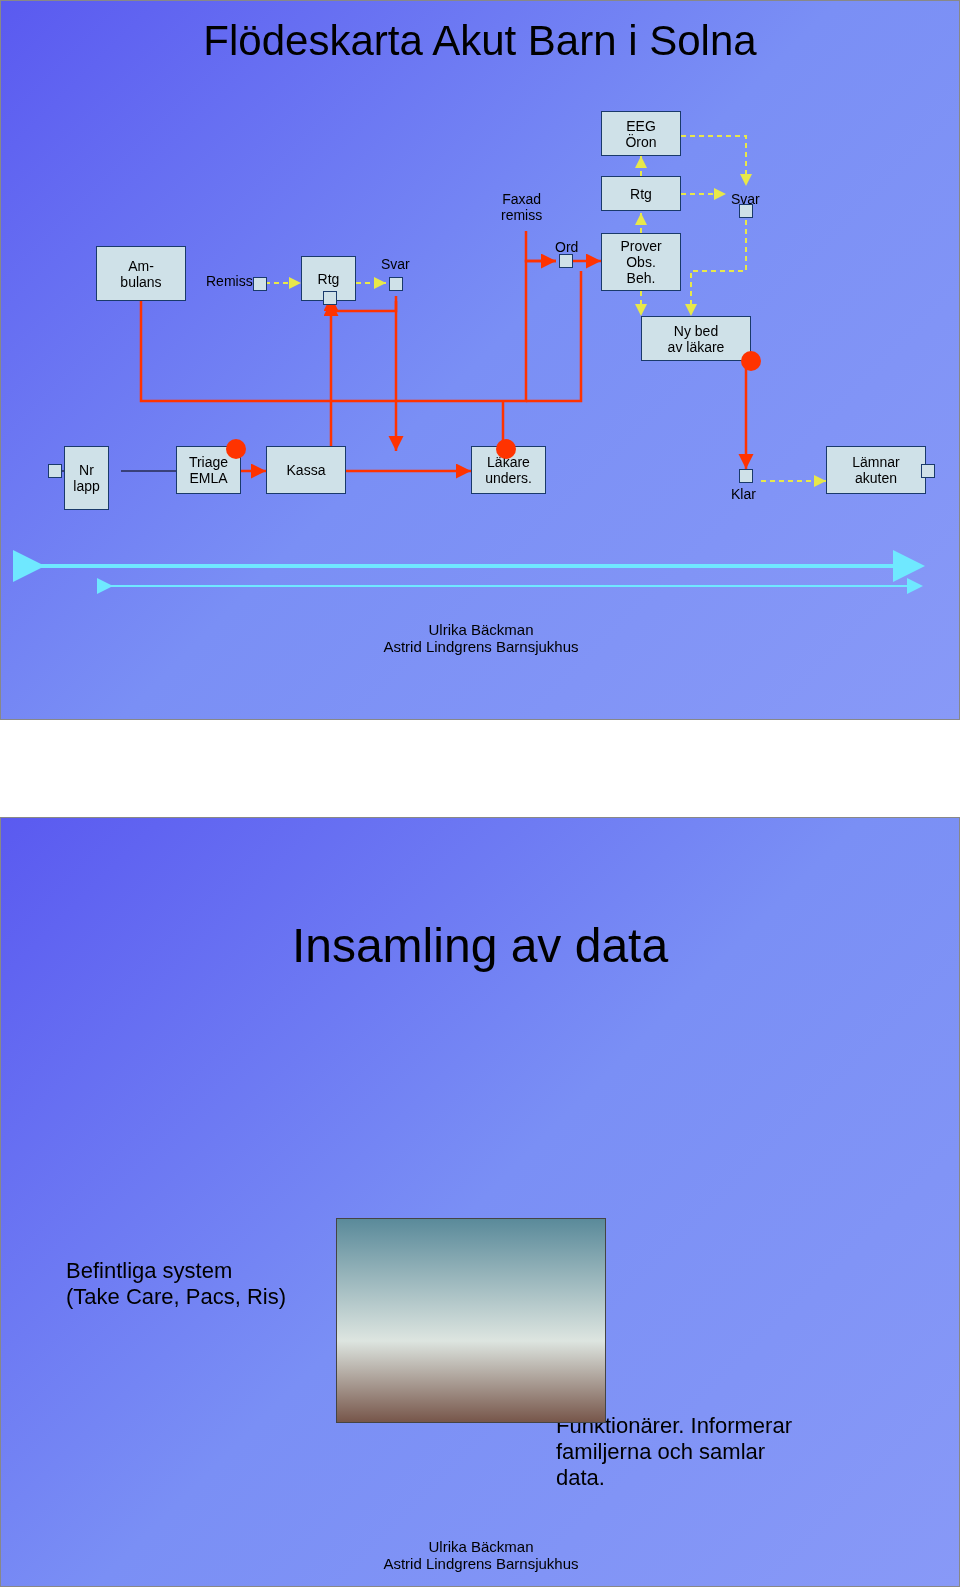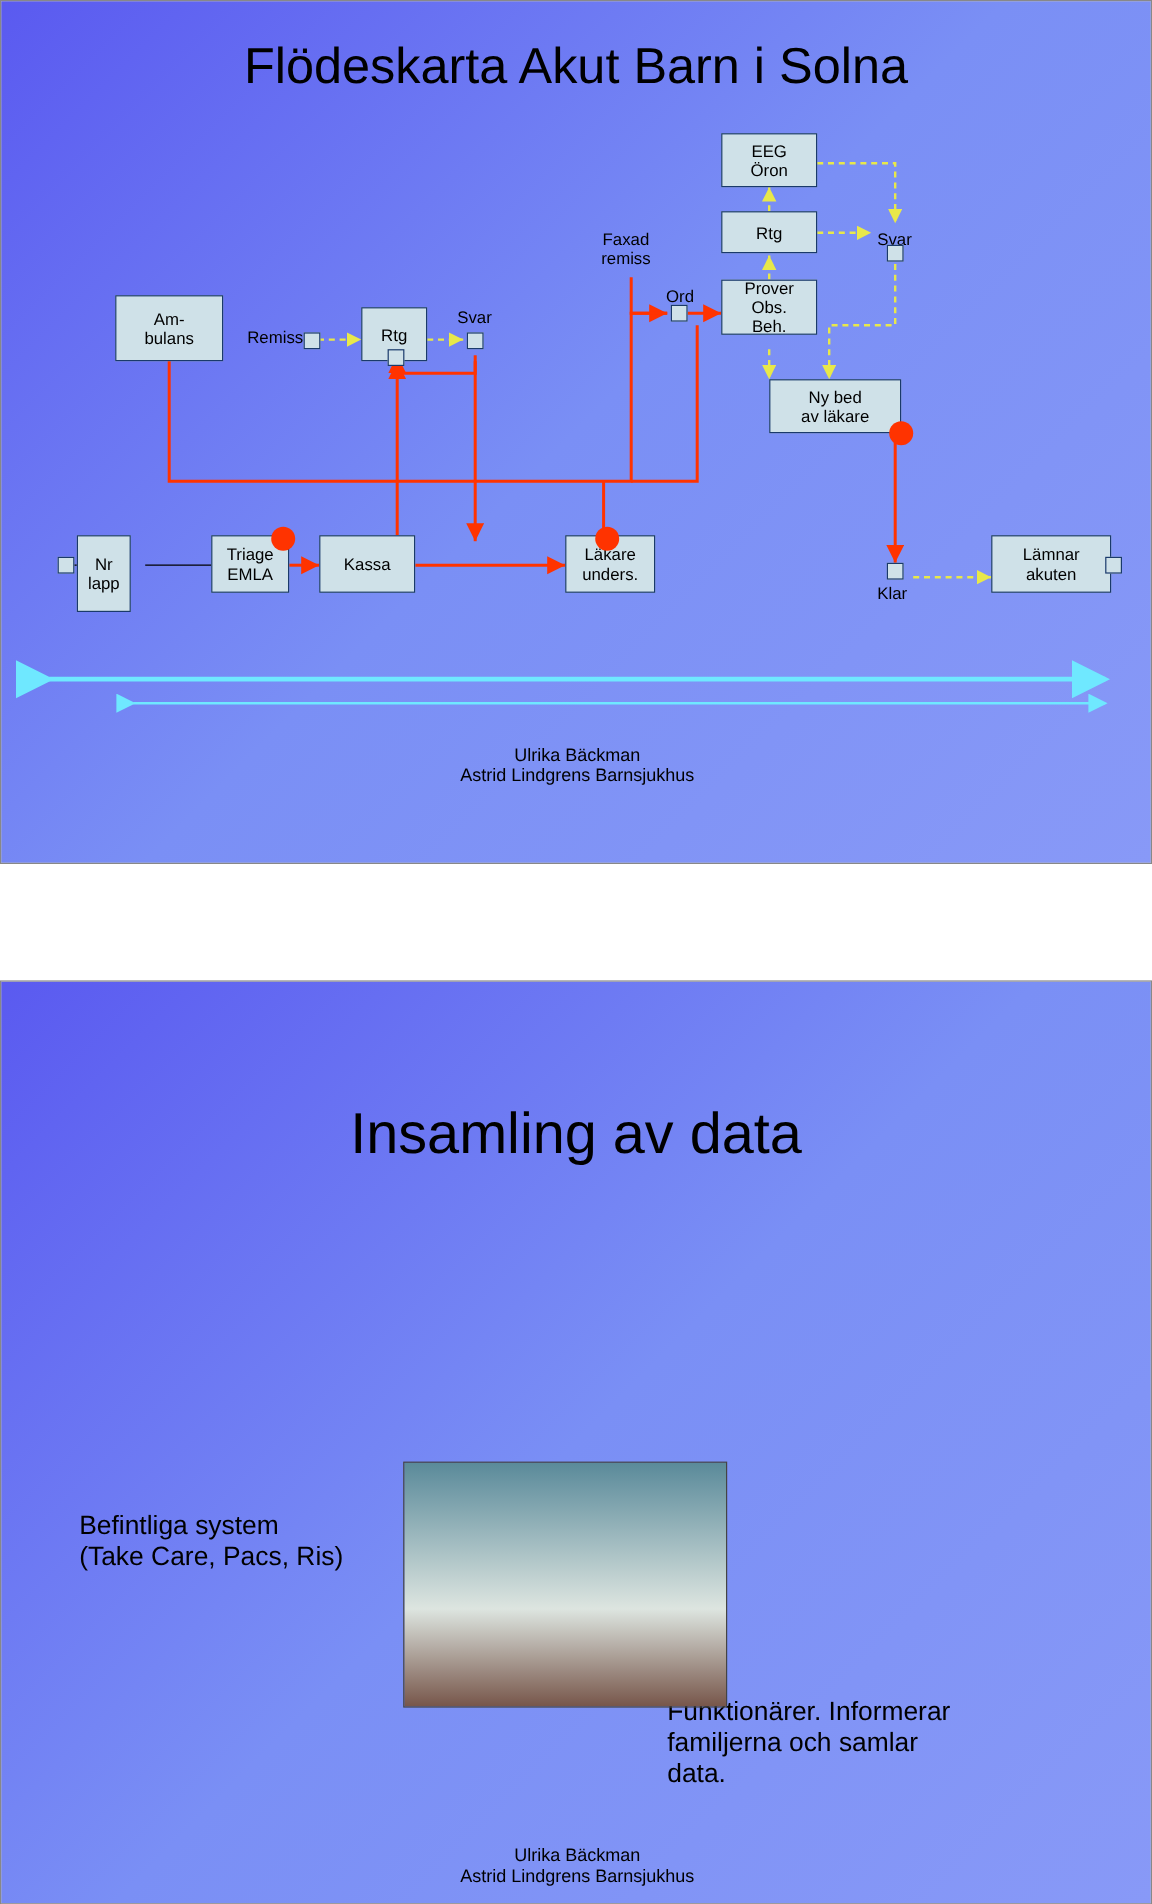--- a/index.html
+++ b/index.html
@@ -16,21 +16,21 @@
     border: 1px solid #888;
   }
   .slide1 { height: 720px; }
   .slide2 { height: 770px; }
   .gap { height: 97px; background: #fff; }
   .title {
     color: #000;
     font-size: 42px;
     font-weight: normal;
     text-align: center;
-    padding-top: 30px;
+    padding-top: 16px;
   }
   .slide2 .title { font-size: 48px; padding-top: 100px; text-align: center; }
   .box {
     position: absolute;
     background: #cfe1e8;
     border: 1px solid #1a3a6b;
     display: flex;
     align-items: center;
     justify-content: center;
     text-align: center;
@@ -164,21 +164,21 @@
   <div class="label" style="left:205px;top:272px">Remiss</div>
   <div class="box" style="left:300px;top:255px;width:55px;height:45px">Rtg</div>
   <div class="label" style="left:380px;top:255px">Svar</div>
   <div class="label" style="left:500px;top:190px;white-space:pre-line">Faxad
 remiss</div>
   <div class="label" style="left:554px;top:238px">Ord</div>
   <div class="box" style="left:600px;top:110px;width:80px;height:45px;white-space:pre-line">EEG
 Öron</div>
   <div class="box" style="left:600px;top:175px;width:80px;height:35px">Rtg</div>
   <div class="label" style="left:730px;top:190px">Svar</div>
-  <div class="box" style="left:600px;top:232px;width:80px;height:46px;white-space:pre-line">Prover
+  <div class="box" style="left:600px;top:232px;width:80px;height:58px;white-space:pre-line">Prover
 Obs.
 Beh.</div>
   <div class="box" style="left:640px;top:315px;width:110px;height:45px;white-space:pre-line">Ny bed
 av läkare</div>
 
   <div class="box" style="left:63px;top:445px;width:45px;height:64px;white-space:pre-line">Nr
 lapp</div>
   <div class="box" style="left:175px;top:445px;width:65px;height:48px;white-space:pre-line">Triage
 EMLA</div>
   <div class="box" style="left:265px;top:445px;width:80px;height:48px">Kassa</div>

